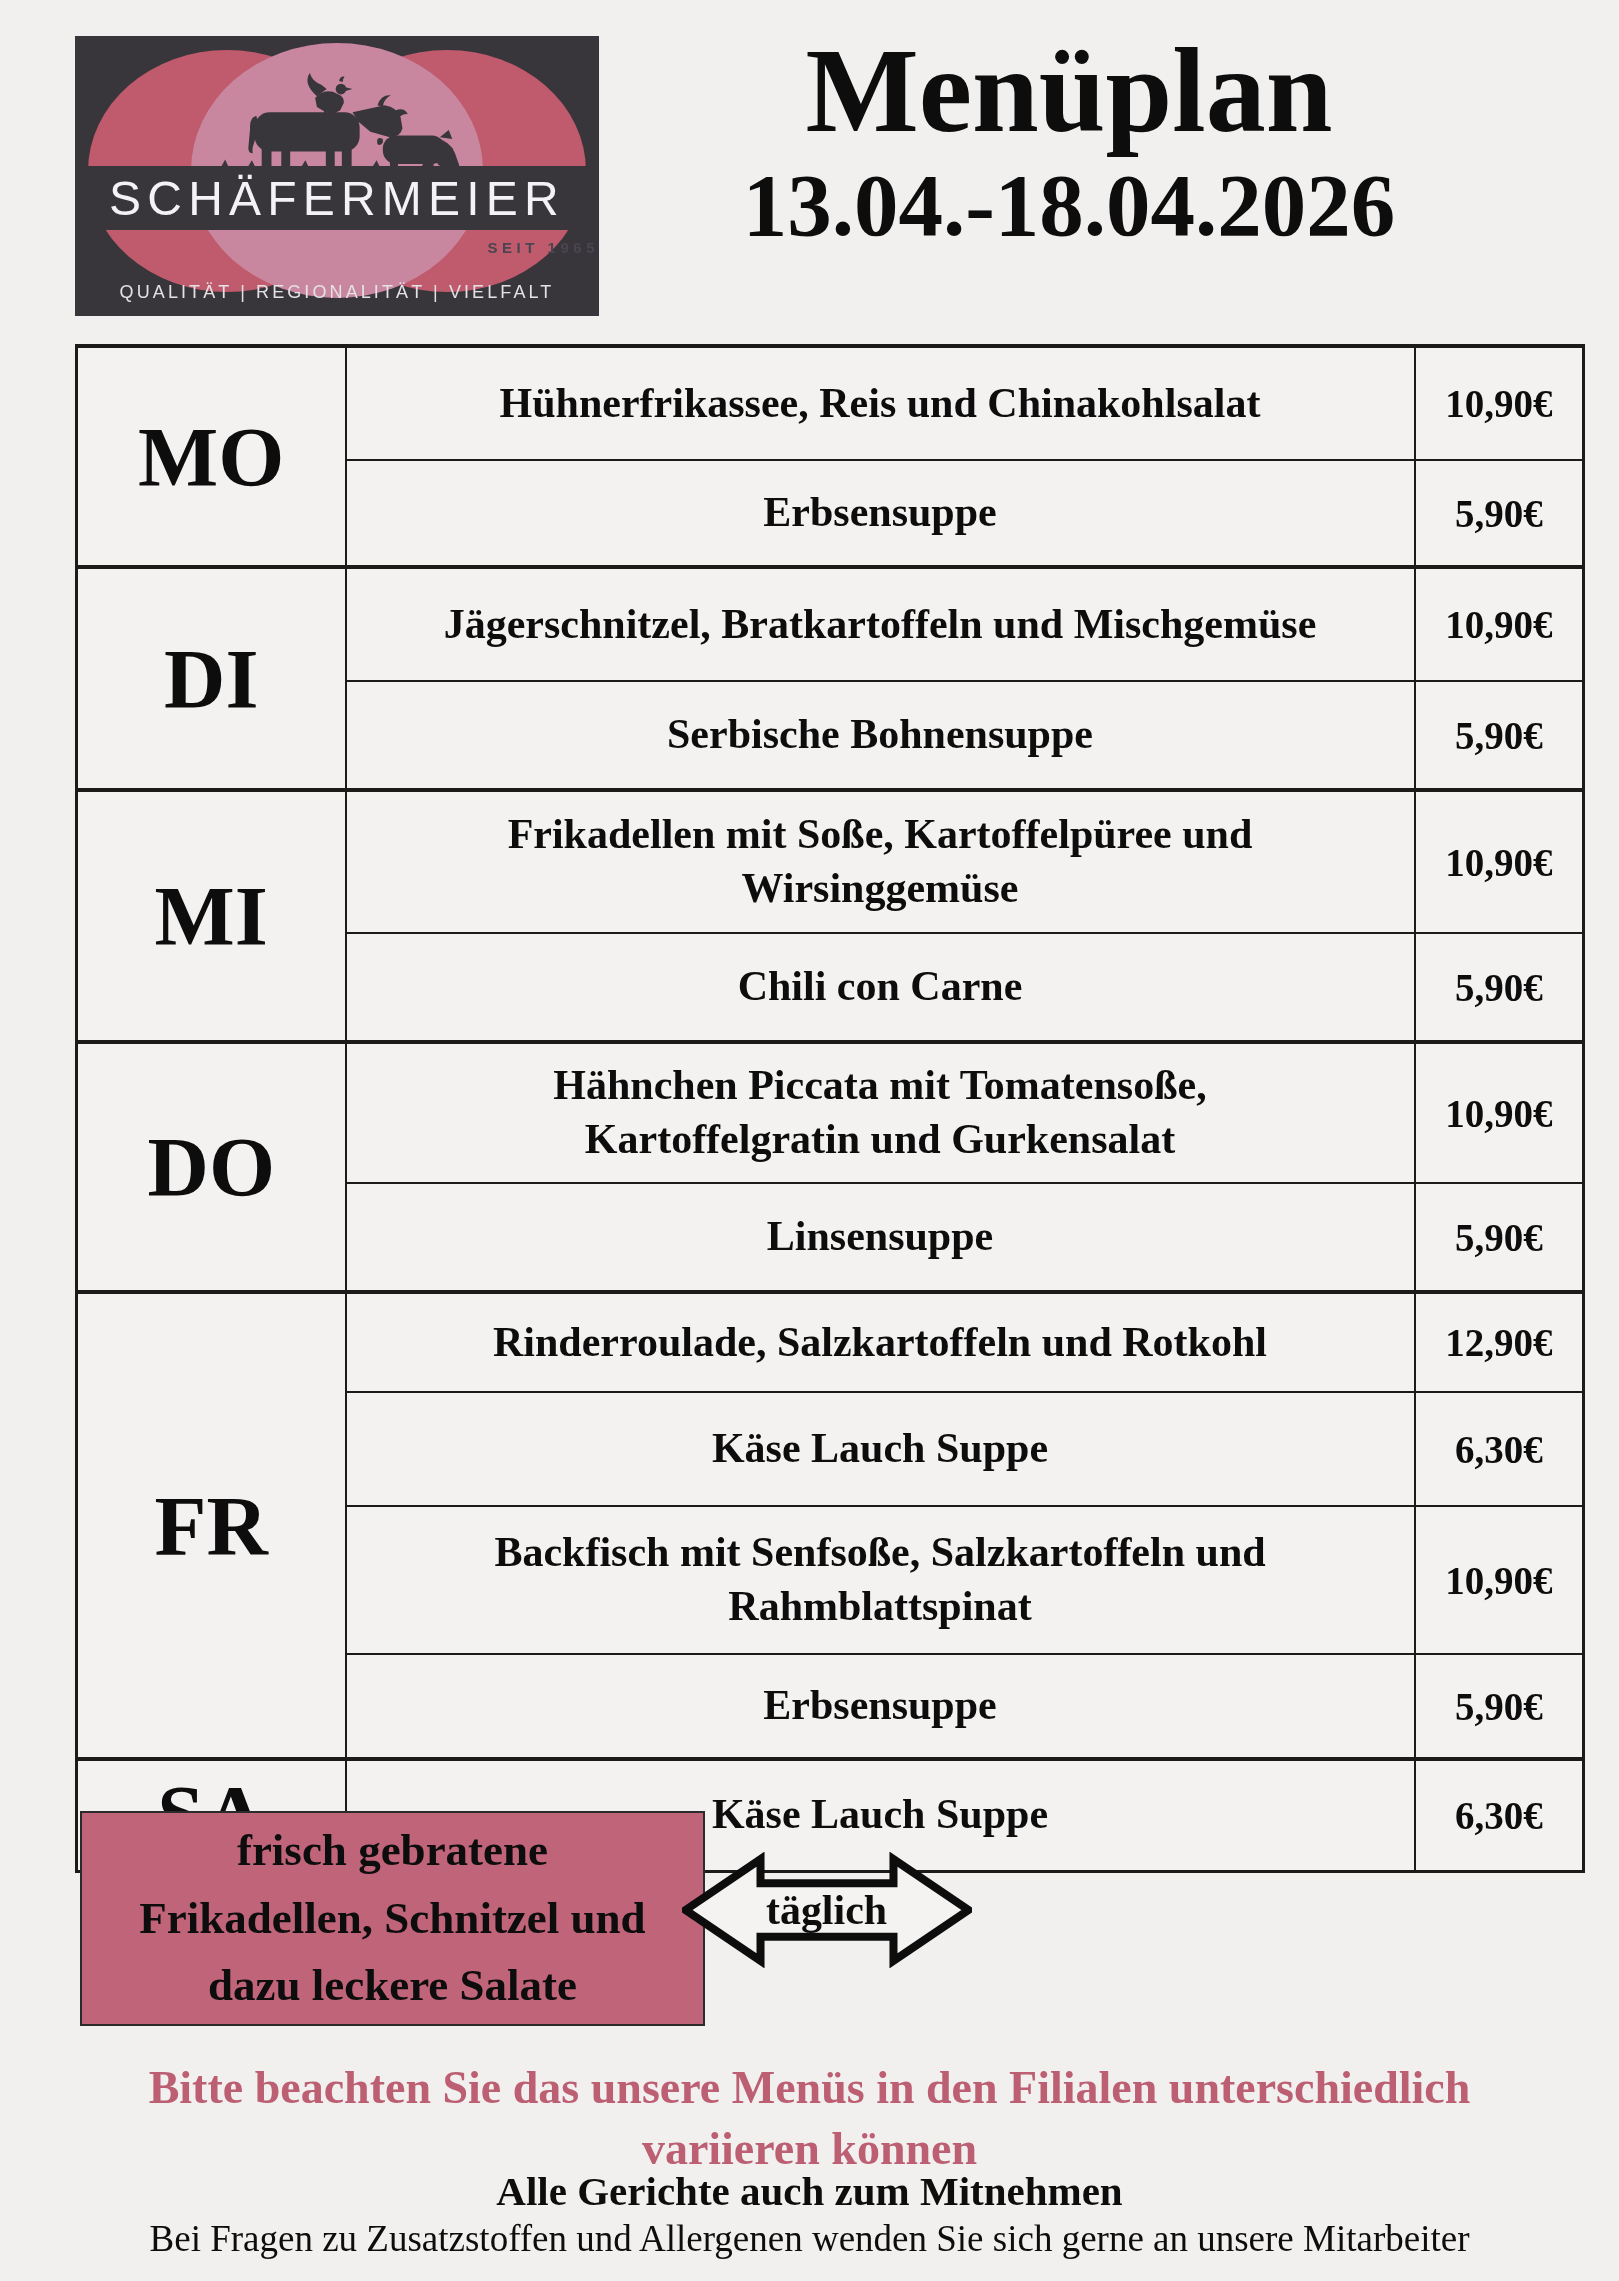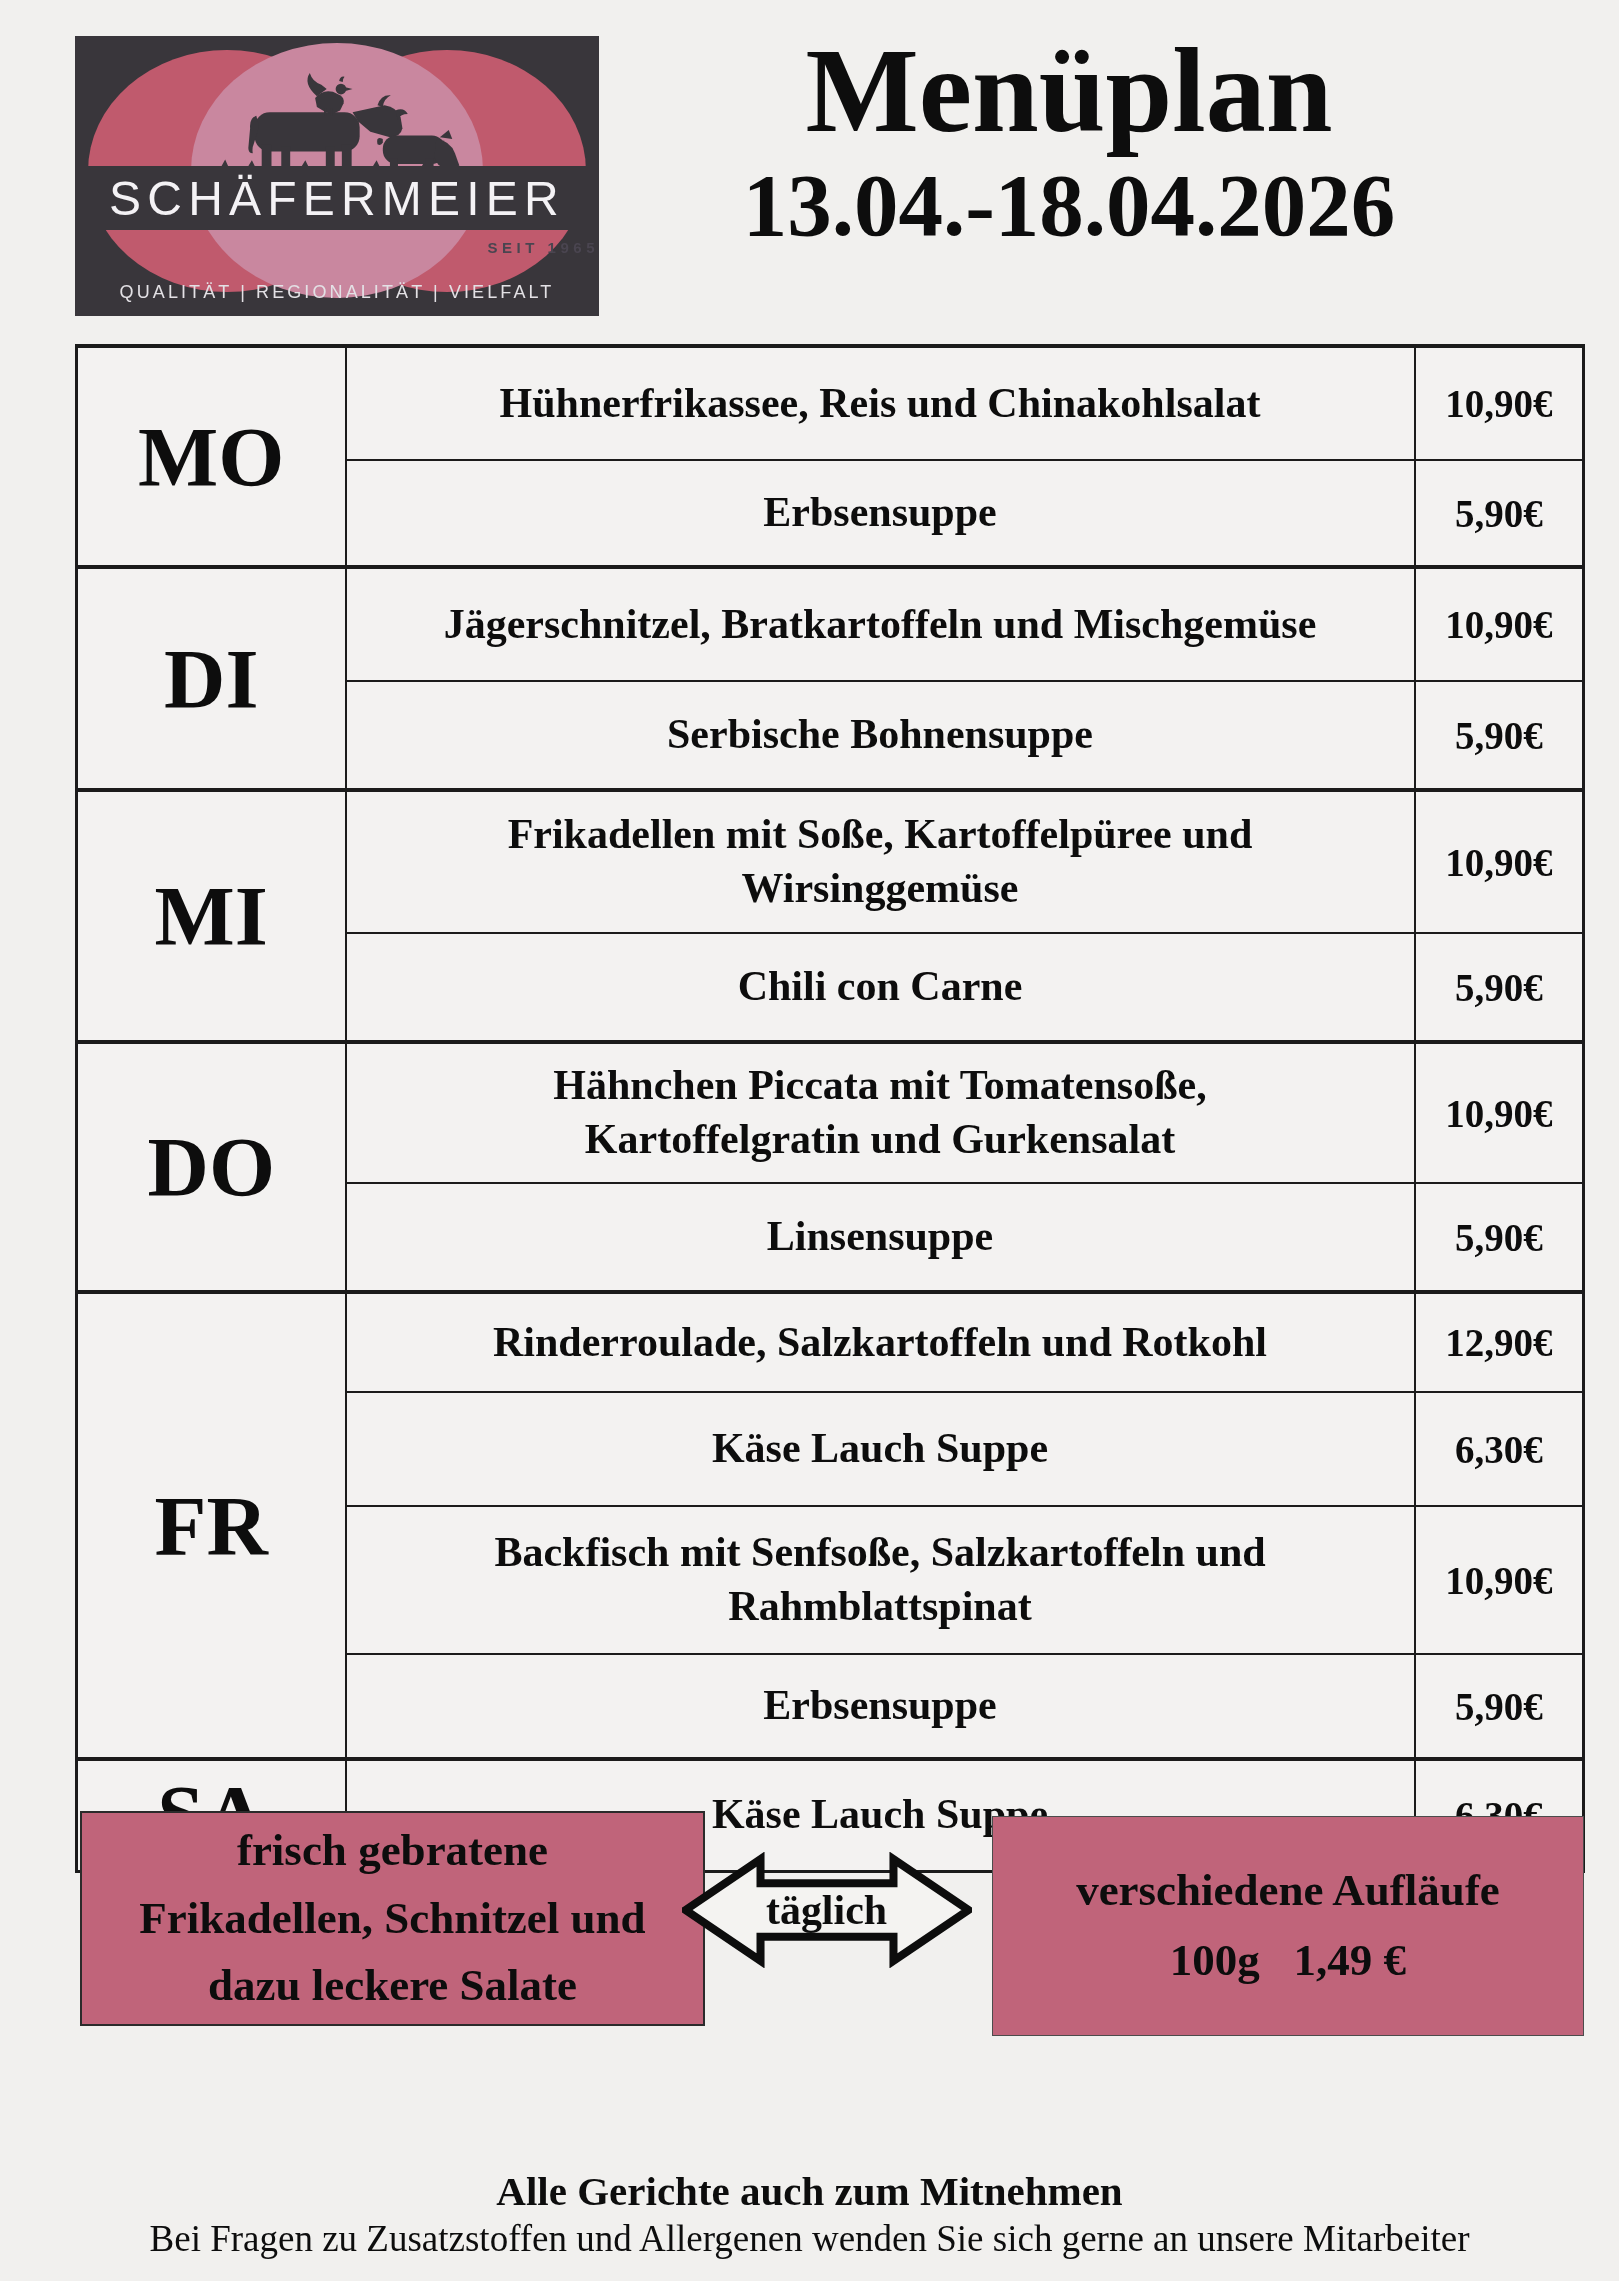--- a/index.html
+++ b/index.html
@@ -206,20 +206,20 @@
 
   <div class="promo-left">frisch gebratene
 Frikadellen, Schnitzel und
 dazu leckere Salate</div>
 
   <svg class="promo-arrow" viewBox="0 0 325 130">
     <polygon points="4,65 88,8 88,35 237,35 237,8 321,65 237,122 237,95 88,95 88,122" fill="#f4f3f1" stroke="#0d0d0d" stroke-width="9" stroke-linejoin="miter"></polygon>
     <text x="162" y="81" text-anchor="middle">täglich</text>
   </svg>
 
-  <div class="promo-right">verschiedene Aufläufe
-100g&nbsp;&nbsp;&nbsp;1,49 €</div>
-
+
+  <div class="notice">Bitte beachten Sie das unsere Menüs in den Filialen unterschiedlich
+variieren können</div>
   <div class="takeaway">Alle Gerichte auch zum Mitnehmen</div>
   <div class="allergy">Bei Fragen zu Zusatzstoffen und Allergenen wenden Sie sich gerne an unsere Mitarbeiter</div>
 
 </div>
 
 
 </body></html>

